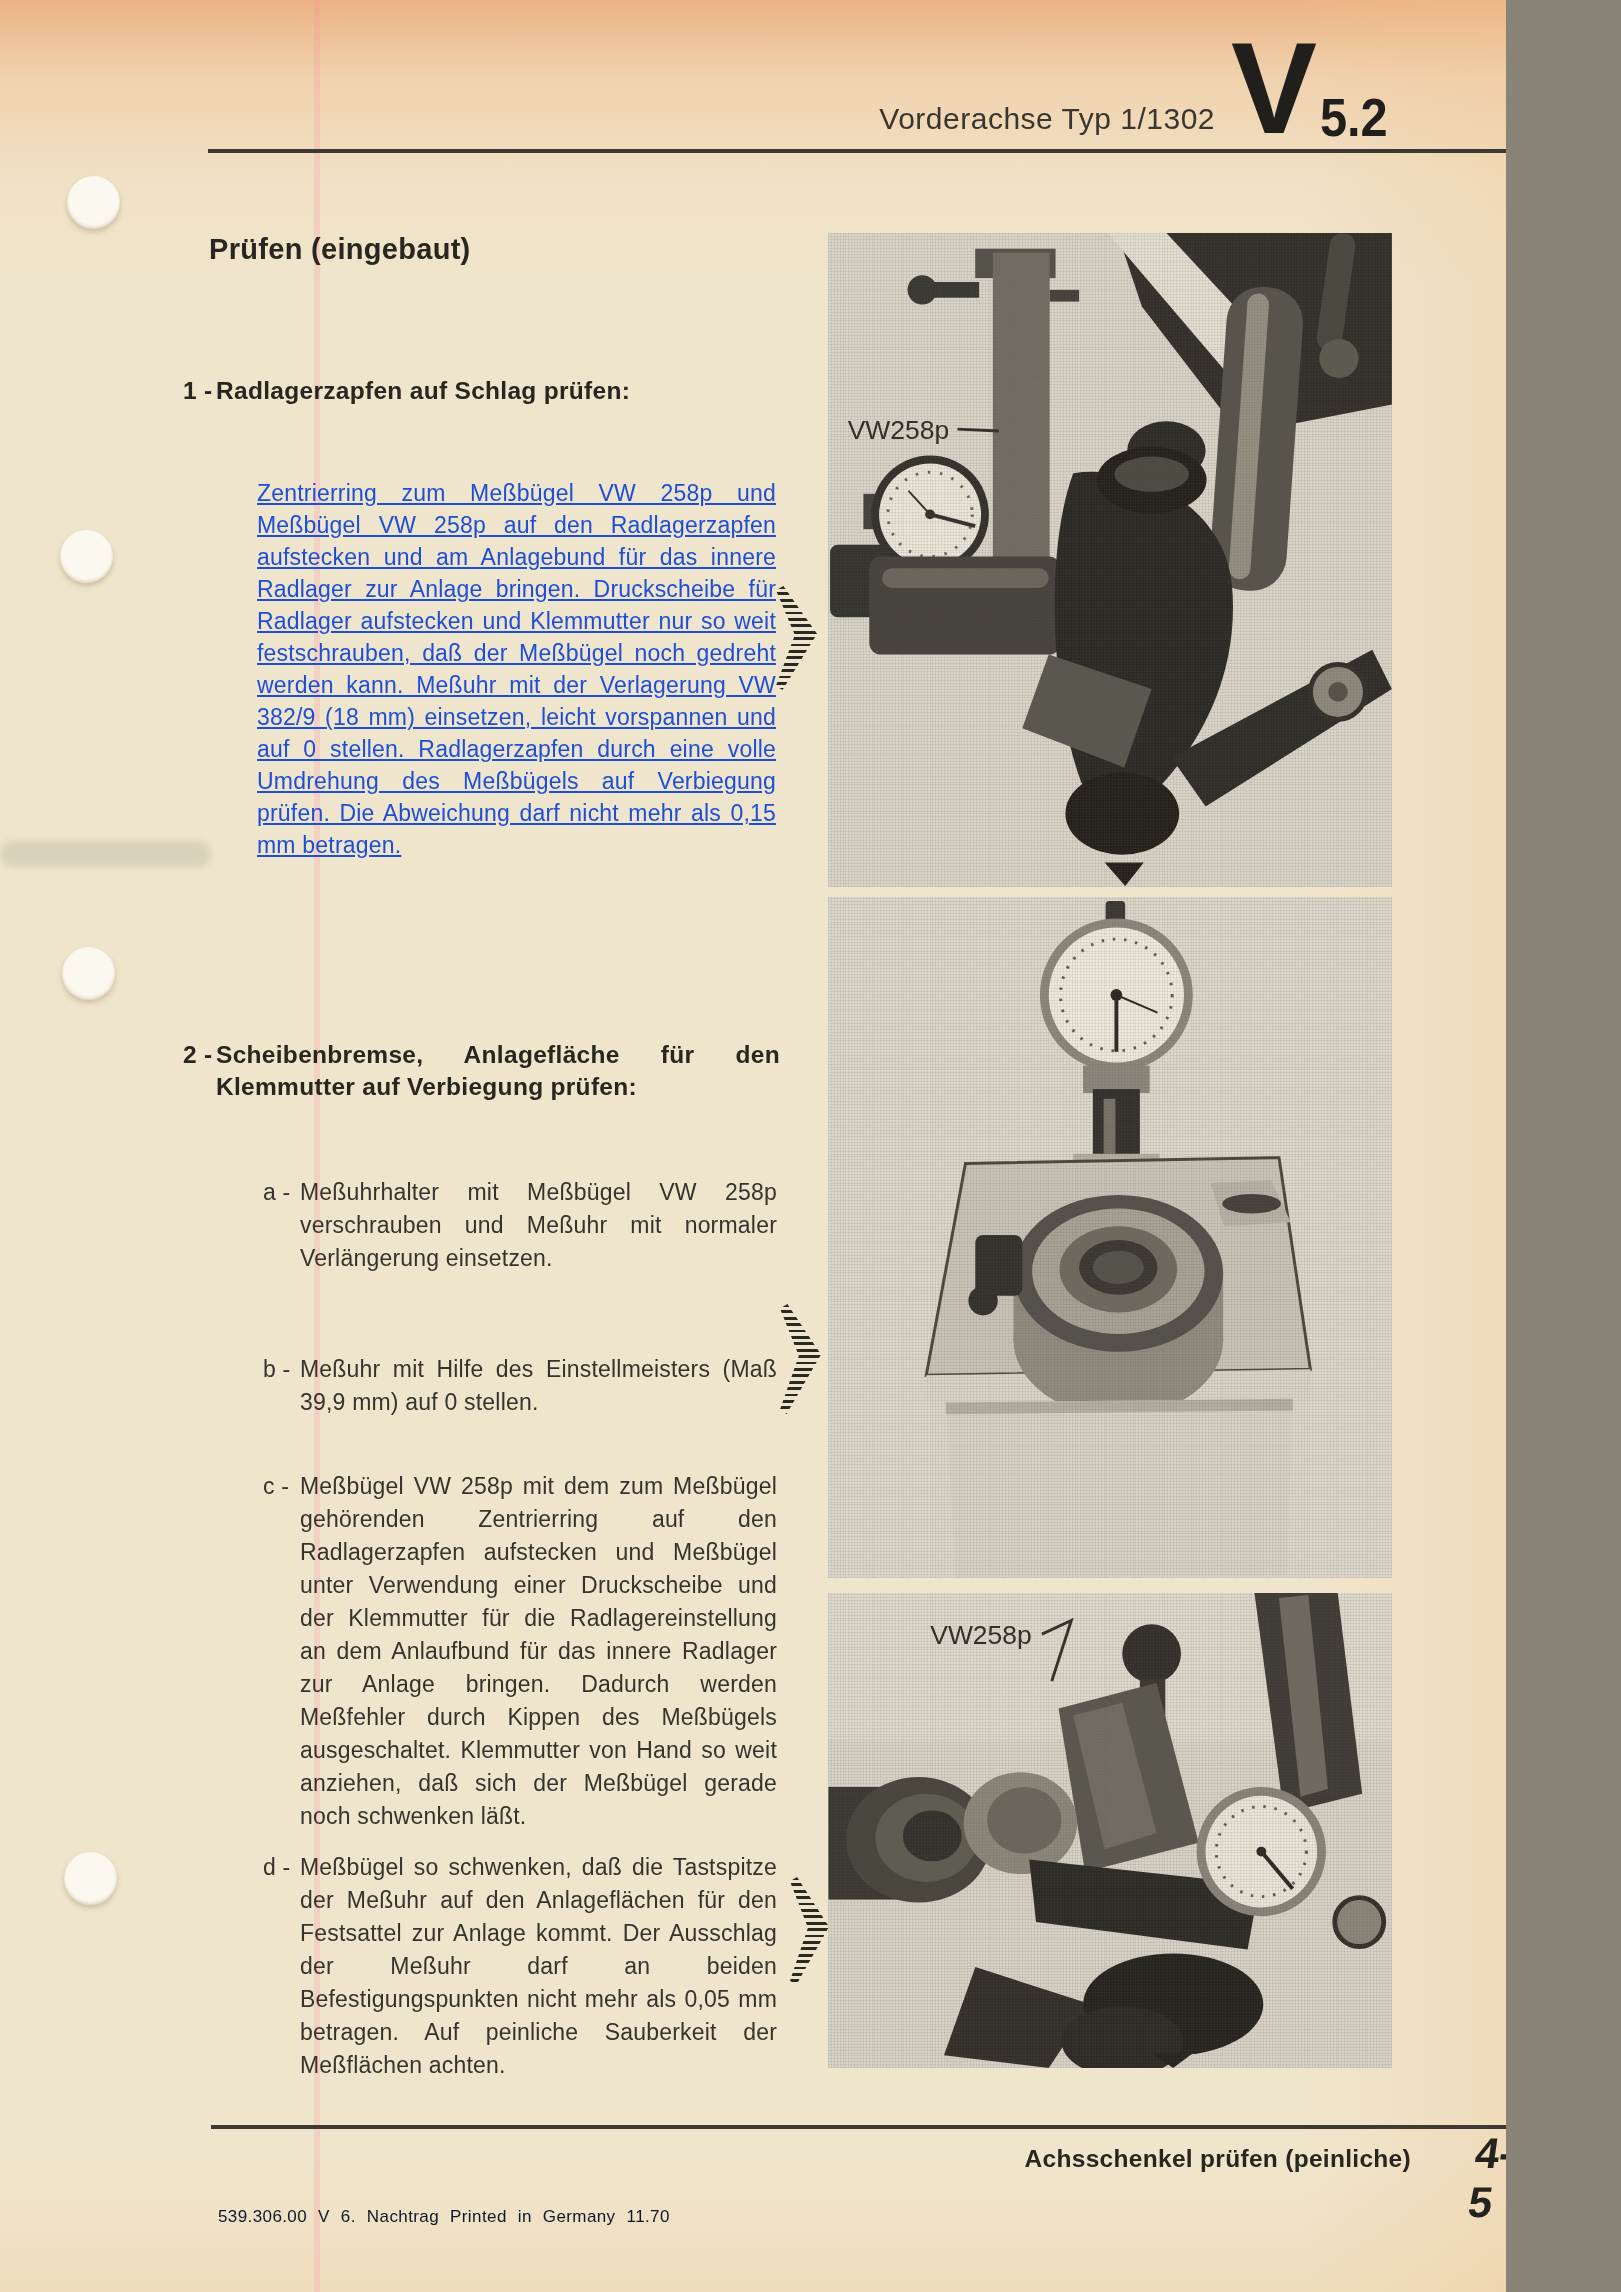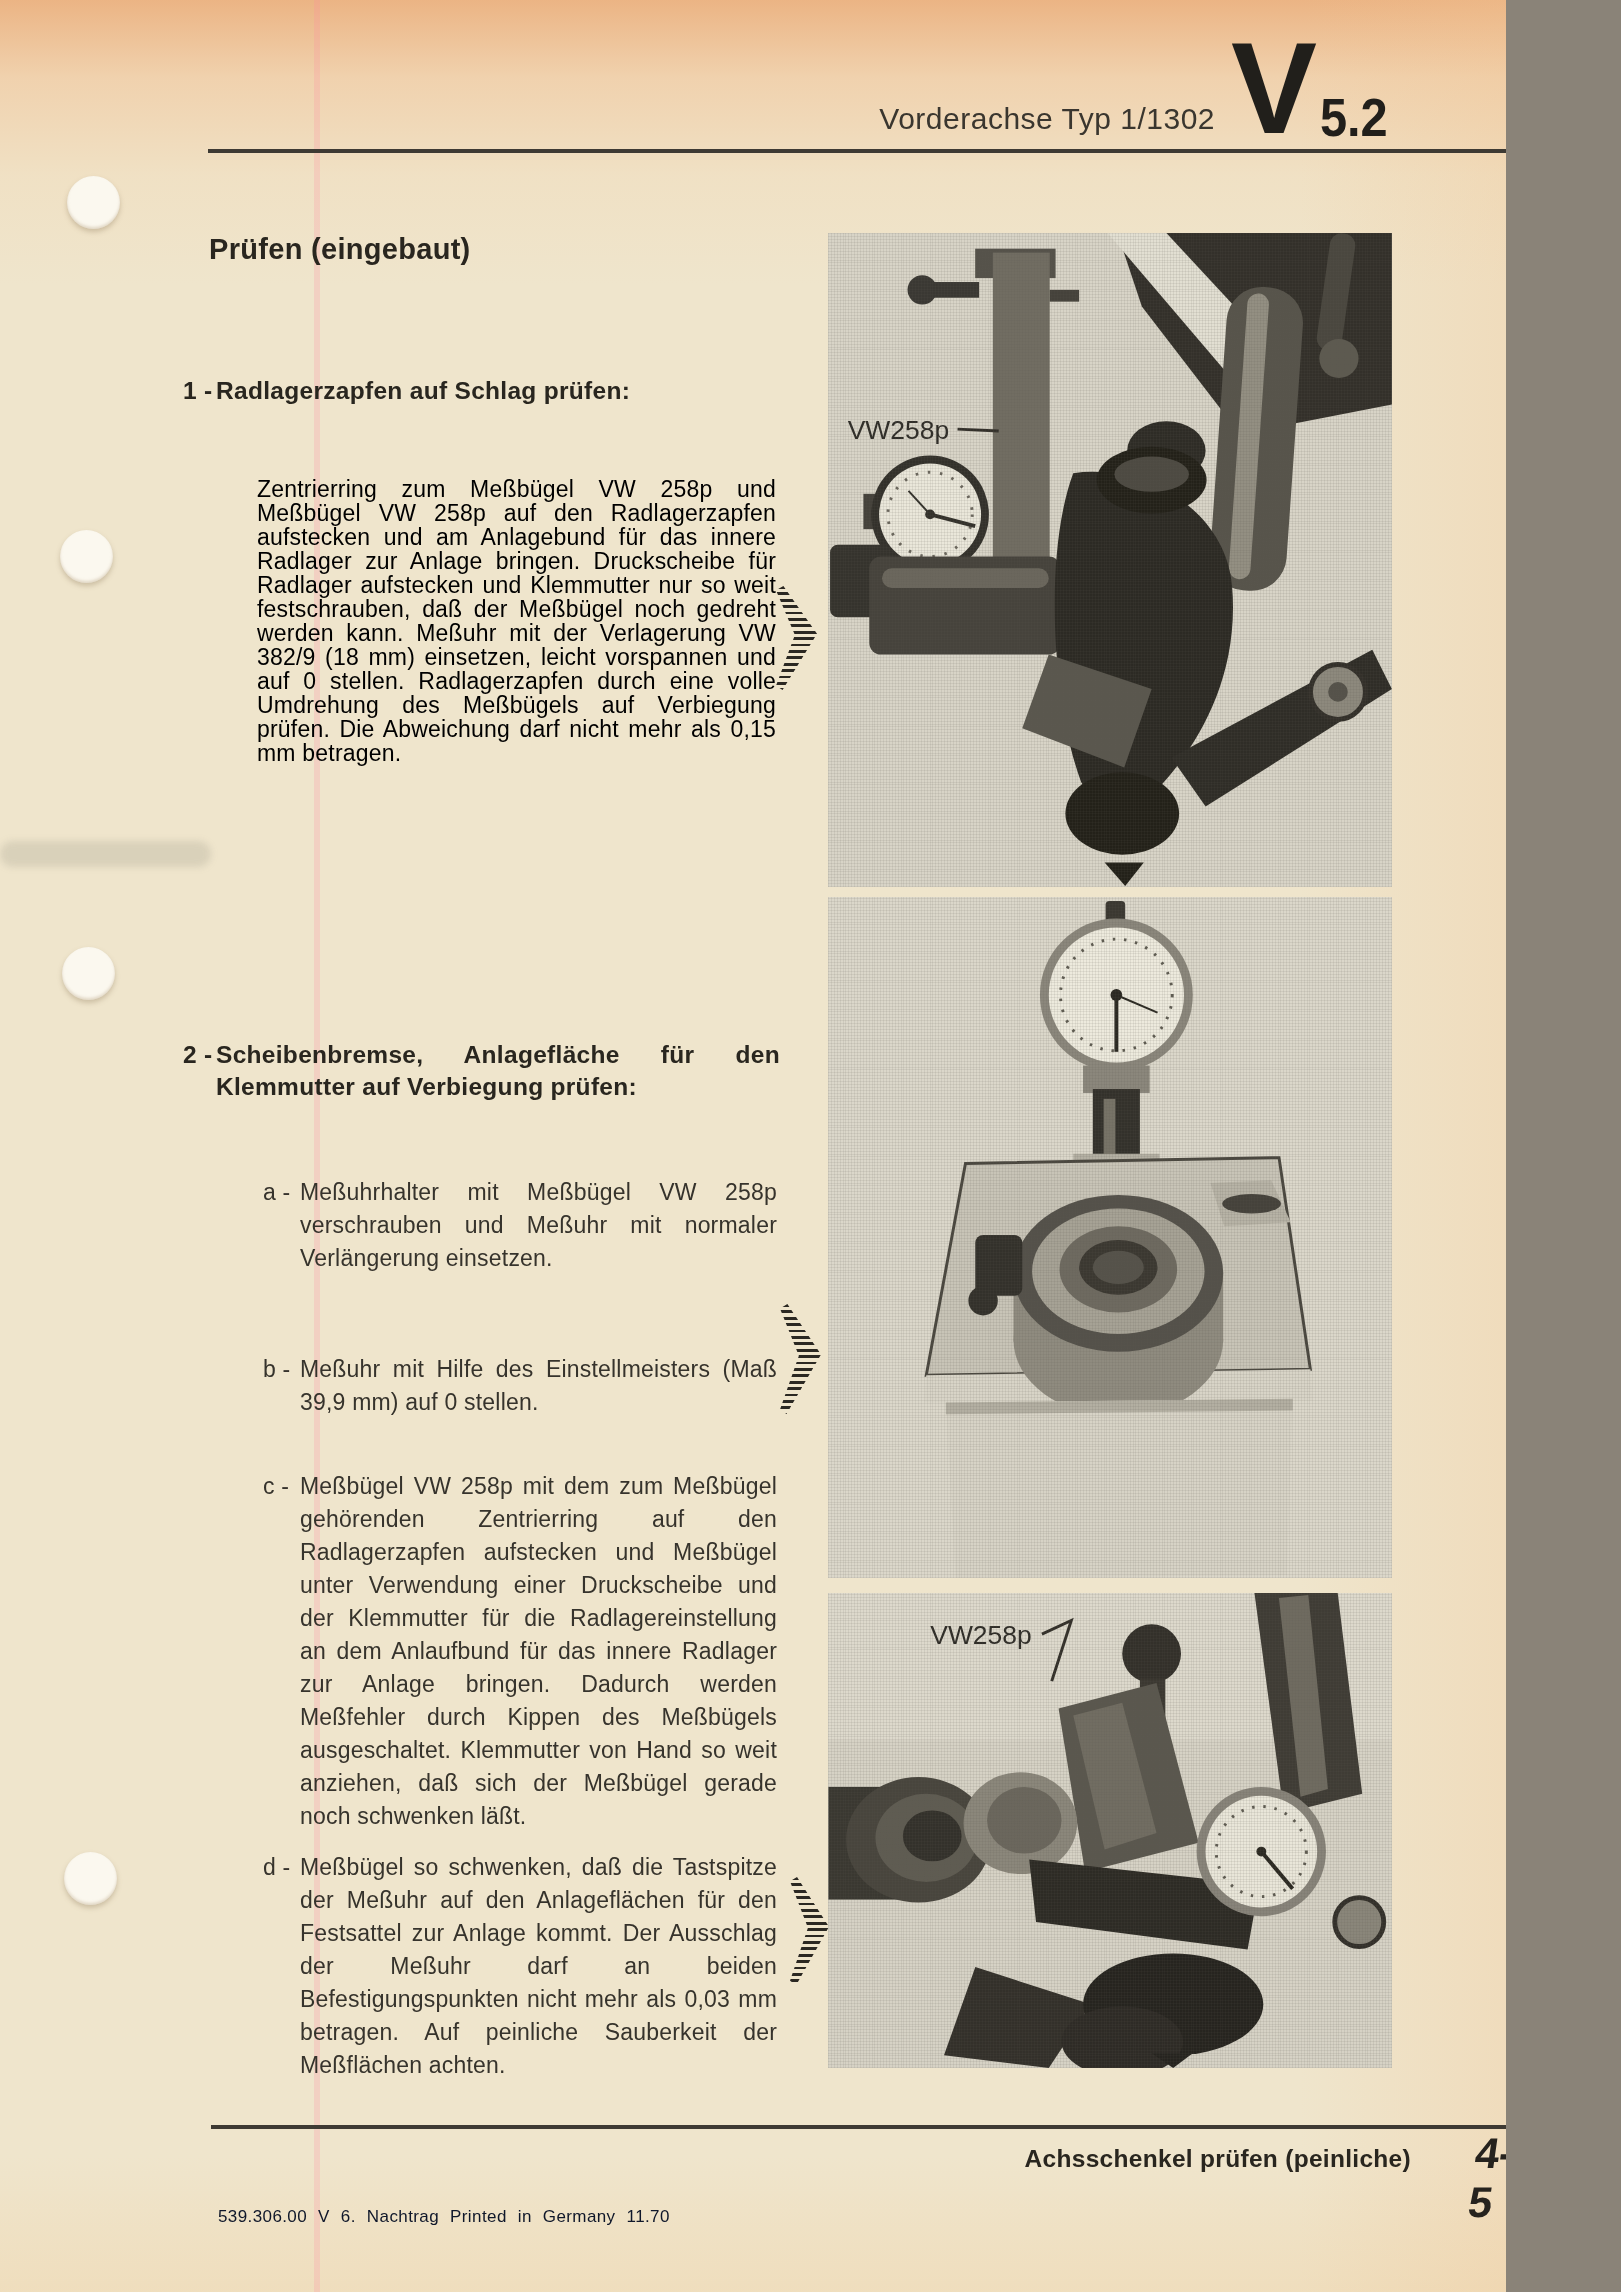--- a/index.html
+++ b/index.html
@@ -28,22 +28,22 @@
   .hdr-title{position:absolute;left:823px;top:102px;width:392px;text-align:right;
     font-size:30px;letter-spacing:0.5px;color:#3a362f;}
   .logo{position:absolute;left:1231px;top:29px;display:flex;align-items:flex-end;color:#211f1b;}
   .logo-v{font-size:129px;font-weight:bold;line-height:0.92;letter-spacing:-2px;}
   .logo-num{font-size:53px;font-weight:bold;line-height:1;margin:0 0 3.9px 2px;transform:scaleX(0.92);}
   
   .h-bold{position:absolute;font-weight:bold;font-size:29px;color:#29261f;letter-spacing:0.3px;}
   .sec-head{position:absolute;left:183px;display:flex;font-weight:bold;font-size:24.5px;color:#29261f;letter-spacing:0.3px;line-height:32px;}
   .sec-num{width:33px;white-space:nowrap;flex:none;}
   .sec-title{width:564px;text-align:justify;}
-  .para{position:absolute;left:257px;width:519px;font-size:23px;line-height:24px;
-    text-align:justify;letter-spacing:0.2px;color:#000000;}
+  .para{position:absolute;left:257px;width:519px;font-size:23px;line-height:32px;
+    text-align:justify;letter-spacing:0.2px;color:#1d4ed8;text-decoration:underline;}
   .item{position:absolute;left:263px;width:514px;font-size:23px;line-height:33px;letter-spacing:0.2px;color:#36332c;}
   .item-label{position:absolute;left:0;top:0;white-space:nowrap;}
   .item-text{margin-left:37px;text-align:justify;}
   
   .stripe-arrow{position:absolute;
     background:repeating-linear-gradient(to bottom,#2b2822 0 2.9px, rgba(0,0,0,0) 2.9px 6.4px);
     clip-path:polygon(0% 4%, 18% 0%, 100% 46%, 16% 100%, 0% 96%, 46% 47%);}
   
   .photo{position:absolute;left:828px;width:564px;background:#d8d4c7;overflow:hidden;}
   .photo::after{content:"";position:absolute;inset:0;pointer-events:none;
@@ -102,21 +102,21 @@
   <div class="item" style="top:1353px">
     <span class="item-label">b -</span>
     <div class="item-text">Meßuhr mit Hilfe des Einstellmeisters (Maß 39,9 mm) auf 0 stellen.</div>
   </div>
   <div class="item" style="top:1470px">
     <span class="item-label">c -</span>
     <div class="item-text">Meßbügel VW 258p mit dem zum Meßbügel gehörenden Zentrierring auf den Radlagerzapfen aufstecken und Meßbügel unter Verwendung einer Druckscheibe und der Klemmutter für die Radlagereinstellung an dem Anlaufbund für das innere Radlager zur Anlage bringen. Dadurch werden Meßfehler durch Kippen des Meßbügels ausgeschaltet. Klemmutter von Hand so weit anziehen, daß sich der Meßbügel gerade noch schwenken läßt.</div>
   </div>
   <div class="item" style="top:1851px">
     <span class="item-label">d -</span>
-    <div class="item-text">Meßbügel so schwenken, daß die Tastspitze der Meßuhr auf den Anlageflächen für den Festsattel zur Anlage kommt. Der Ausschlag der Meßuhr darf an beiden Befestigungspunkten nicht mehr als 0,03 mm betragen. Auf peinliche Sauberkeit der Meßflächen achten.</div>
+    <div class="item-text">Meßbügel so schwenken, daß die Tastspitze der Meßuhr auf den Anlageflächen für den Festsattel zur Anlage kommt. Der Ausschlag der Meßuhr darf an beiden Befestigungspunkten nicht mehr als 0,05 mm betragen. Auf peinliche Sauberkeit der Meßflächen achten.</div>
   </div>
 
   <div class="stripe-arrow" style="left:776px;top:586px;width:41px;height:104px"></div>
   <div class="stripe-arrow" style="left:780px;top:1304px;width:41px;height:110px"></div>
   <div class="stripe-arrow" style="left:790px;top:1877px;width:39px;height:108px"></div>
 
   <figure class="photo" style="top:233px;height:654px;margin:0">
     <svg width="564" height="654" viewBox="0 0 575 667">
       <rect width="575" height="667" fill="#d8d4c7"></rect>
       <polygon points="295,0 575,0 575,175 420,205 320,75" fill="#33302a"></polygon>

